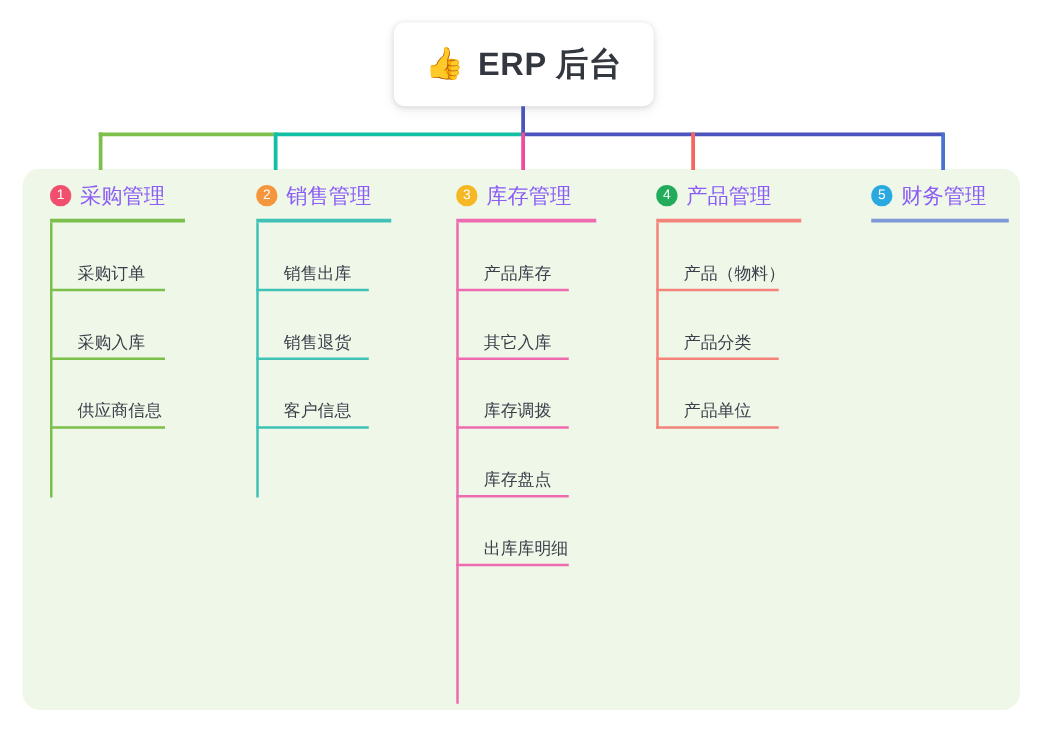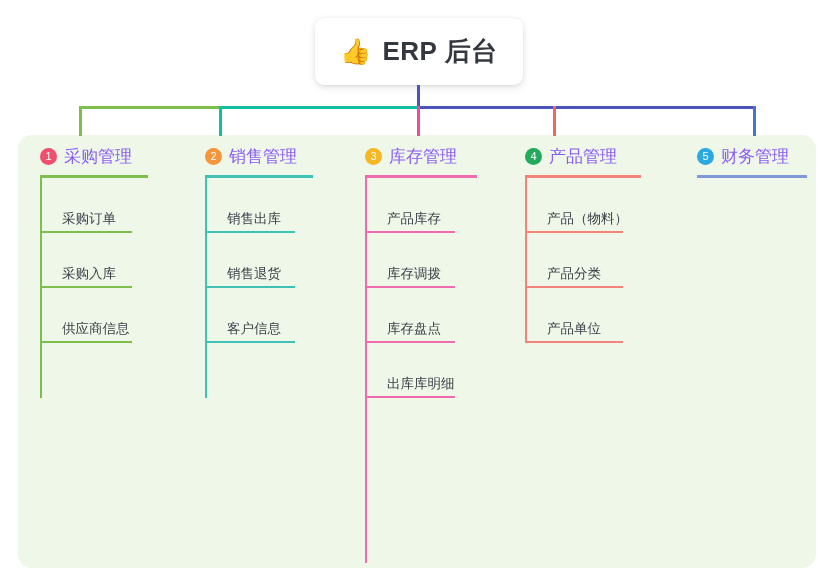--- a/index.html
+++ b/index.html
@@ -235,20 +235,24 @@
     <span class="col-title">库存管理</span>
   </div>
   <div class="head-rule" style="background: rgb(239, 107, 176); width: 112px;"></div>
   <div class="items">
     <div class="spine" style="background: rgb(239, 107, 176); height: 385px;"></div>
       <div class="item">
         <span class="item-label">产品库存</span>
         <span class="item-rule" style="background: rgb(239, 107, 176); width: 90px;"></span>
       </div>
       <div class="item">
+        <span class="item-label">其它入库</span>
+        <span class="item-rule" style="background: rgb(239, 107, 176); width: 90px;"></span>
+      </div>
+      <div class="item">
         <span class="item-label">库存调拨</span>
         <span class="item-rule" style="background: rgb(239, 107, 176); width: 90px;"></span>
       </div>
       <div class="item">
         <span class="item-label">库存盘点</span>
         <span class="item-rule" style="background: rgb(239, 107, 176); width: 90px;"></span>
       </div>
       <div class="item">
         <span class="item-label">出库库明细</span>
         <span class="item-rule" style="background: rgb(239, 107, 176); width: 90px;"></span>

